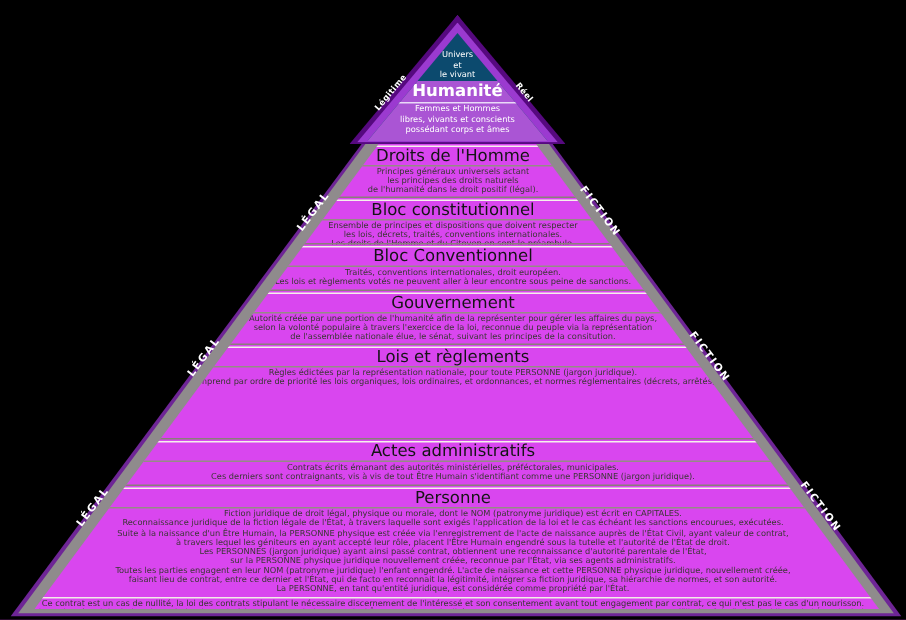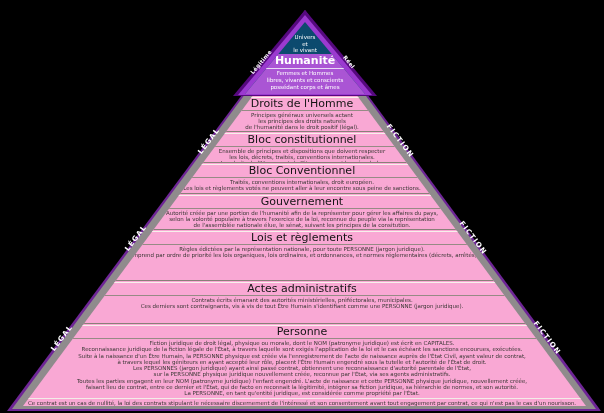--- a/index.html
+++ b/index.html
@@ -2,30 +2,30 @@
 <html><head>
 <meta charset="utf-8">
 <style>
   html,body{margin:0;padding:0;background:#000;}
   .stage{position:relative;width:604px;height:413px;background:#000;overflow:hidden;
          font-family:"DejaVu Sans", sans-serif;}
   
   .py{position:absolute;inset:0;}
   .py-outer{clip-path:polygon(305px 10px, 7px 411px, 601px 411px);background:#6e2596;}
   .py-band{clip-path:polygon(305px 13px, 12px 409px, 596px 409px);background:#8f8b8c;}
-  .py-body{clip-path:polygon(305px 25px, 23px 406px, 586px 406px);background:#f9a8d4;}
+  .py-body{clip-path:polygon(305px 25px, 23px 406px, 586px 406px);background:#d946ef;}
   
   .sec{position:absolute;left:0;right:0;overflow:hidden;border-top:1px solid #8a7f79;}
   .sec::before{content:'';position:absolute;top:1px;left:0;right:0;height:1px;background:#f6f0eb;}
   .sec-title{width:100%;text-align:center;font-size:11px;line-height:12px;color:#141414;
              border-bottom:1px solid #968b85;padding-top:2px;margin-bottom:1px;}
   .line{font-size:5.5px;line-height:6.1px;text-align:center;white-space:nowrap;color:#3a3734;}
   .s1{top:95px;height:36px}.s2{top:131px;height:31px}.s3{top:162px;height:31px}
   .s4{top:193px;height:36px}.s5{top:229px;height:33px}.s6{top:262px;height:30px}
-  .s7{top:280px;height:29px}.s8{top:323px;height:86px}
+  .s7{top:292px;height:29px}.s8{top:323px;height:86px}
   .s8 .line{line-height:6.3px;}
   .rule-above{border-top:1px solid #f2ece7;margin-top:1px;padding-top:1px;}
   
   .tri{position:absolute;clip-path:polygon(50% 0,0 100%,100% 100%);}
   .tri-outer{left:233px;top:10px;width:144px;height:86px;background:#56097f;}
   .tri-band{left:238px;top:15px;width:134px;height:80px;background:#9b3ad0;}
   .tri-inner{left:245px;top:22px;width:120px;height:72px;background:#0c4a6e;}
   .hum-bg{position:absolute;left:0;top:44%;width:100%;height:56%;background:#aa55d4;}
   .univers{position:absolute;top:12px;width:100%;text-align:center;
            font-size:5.5px;line-height:6.5px;color:#fff;}

